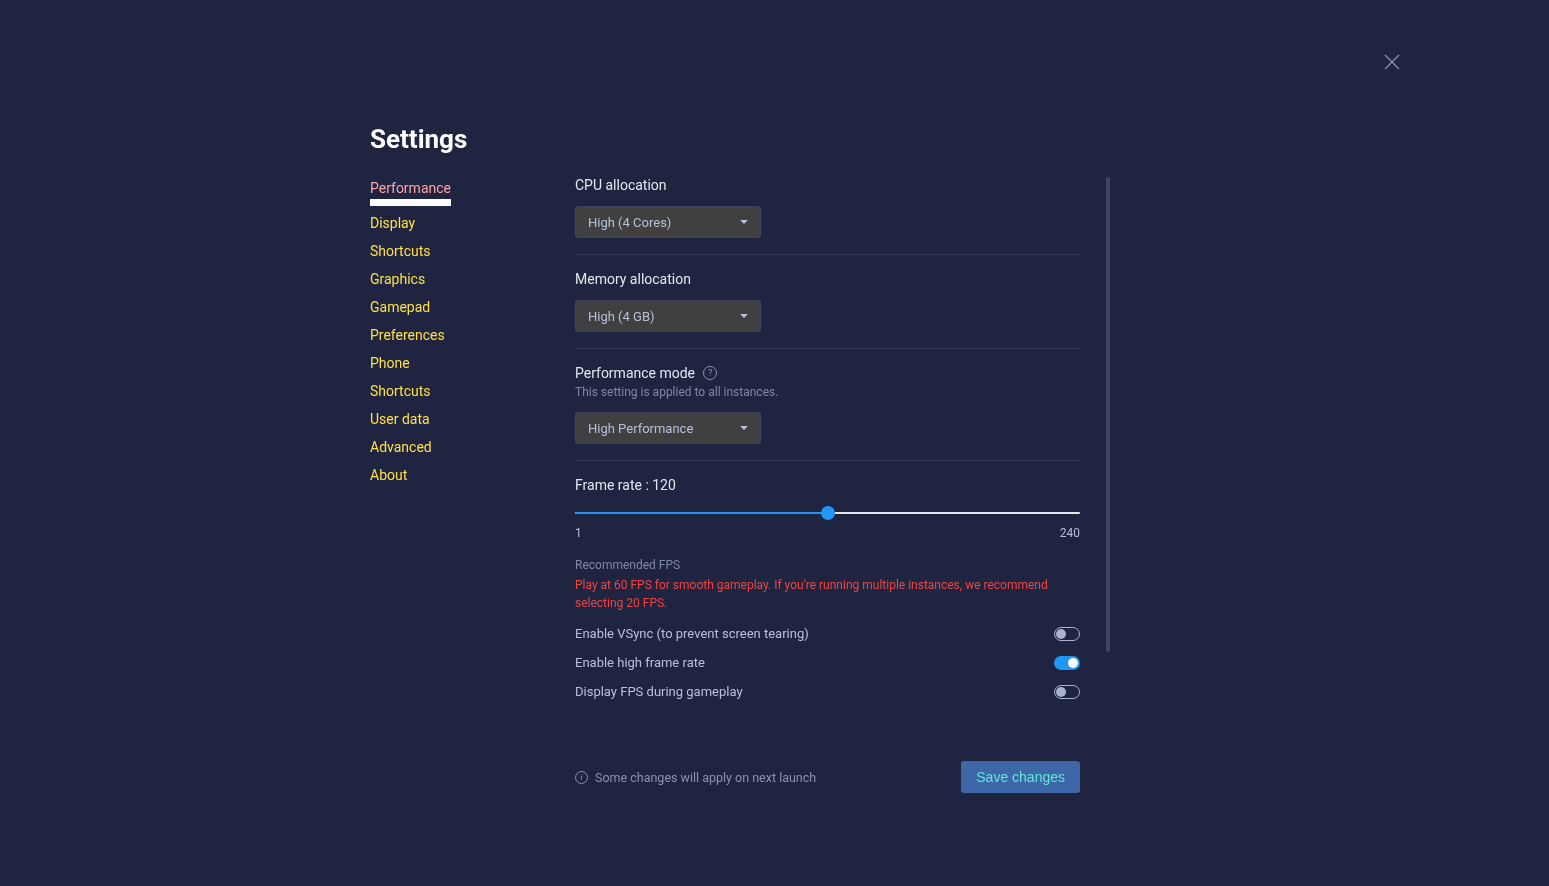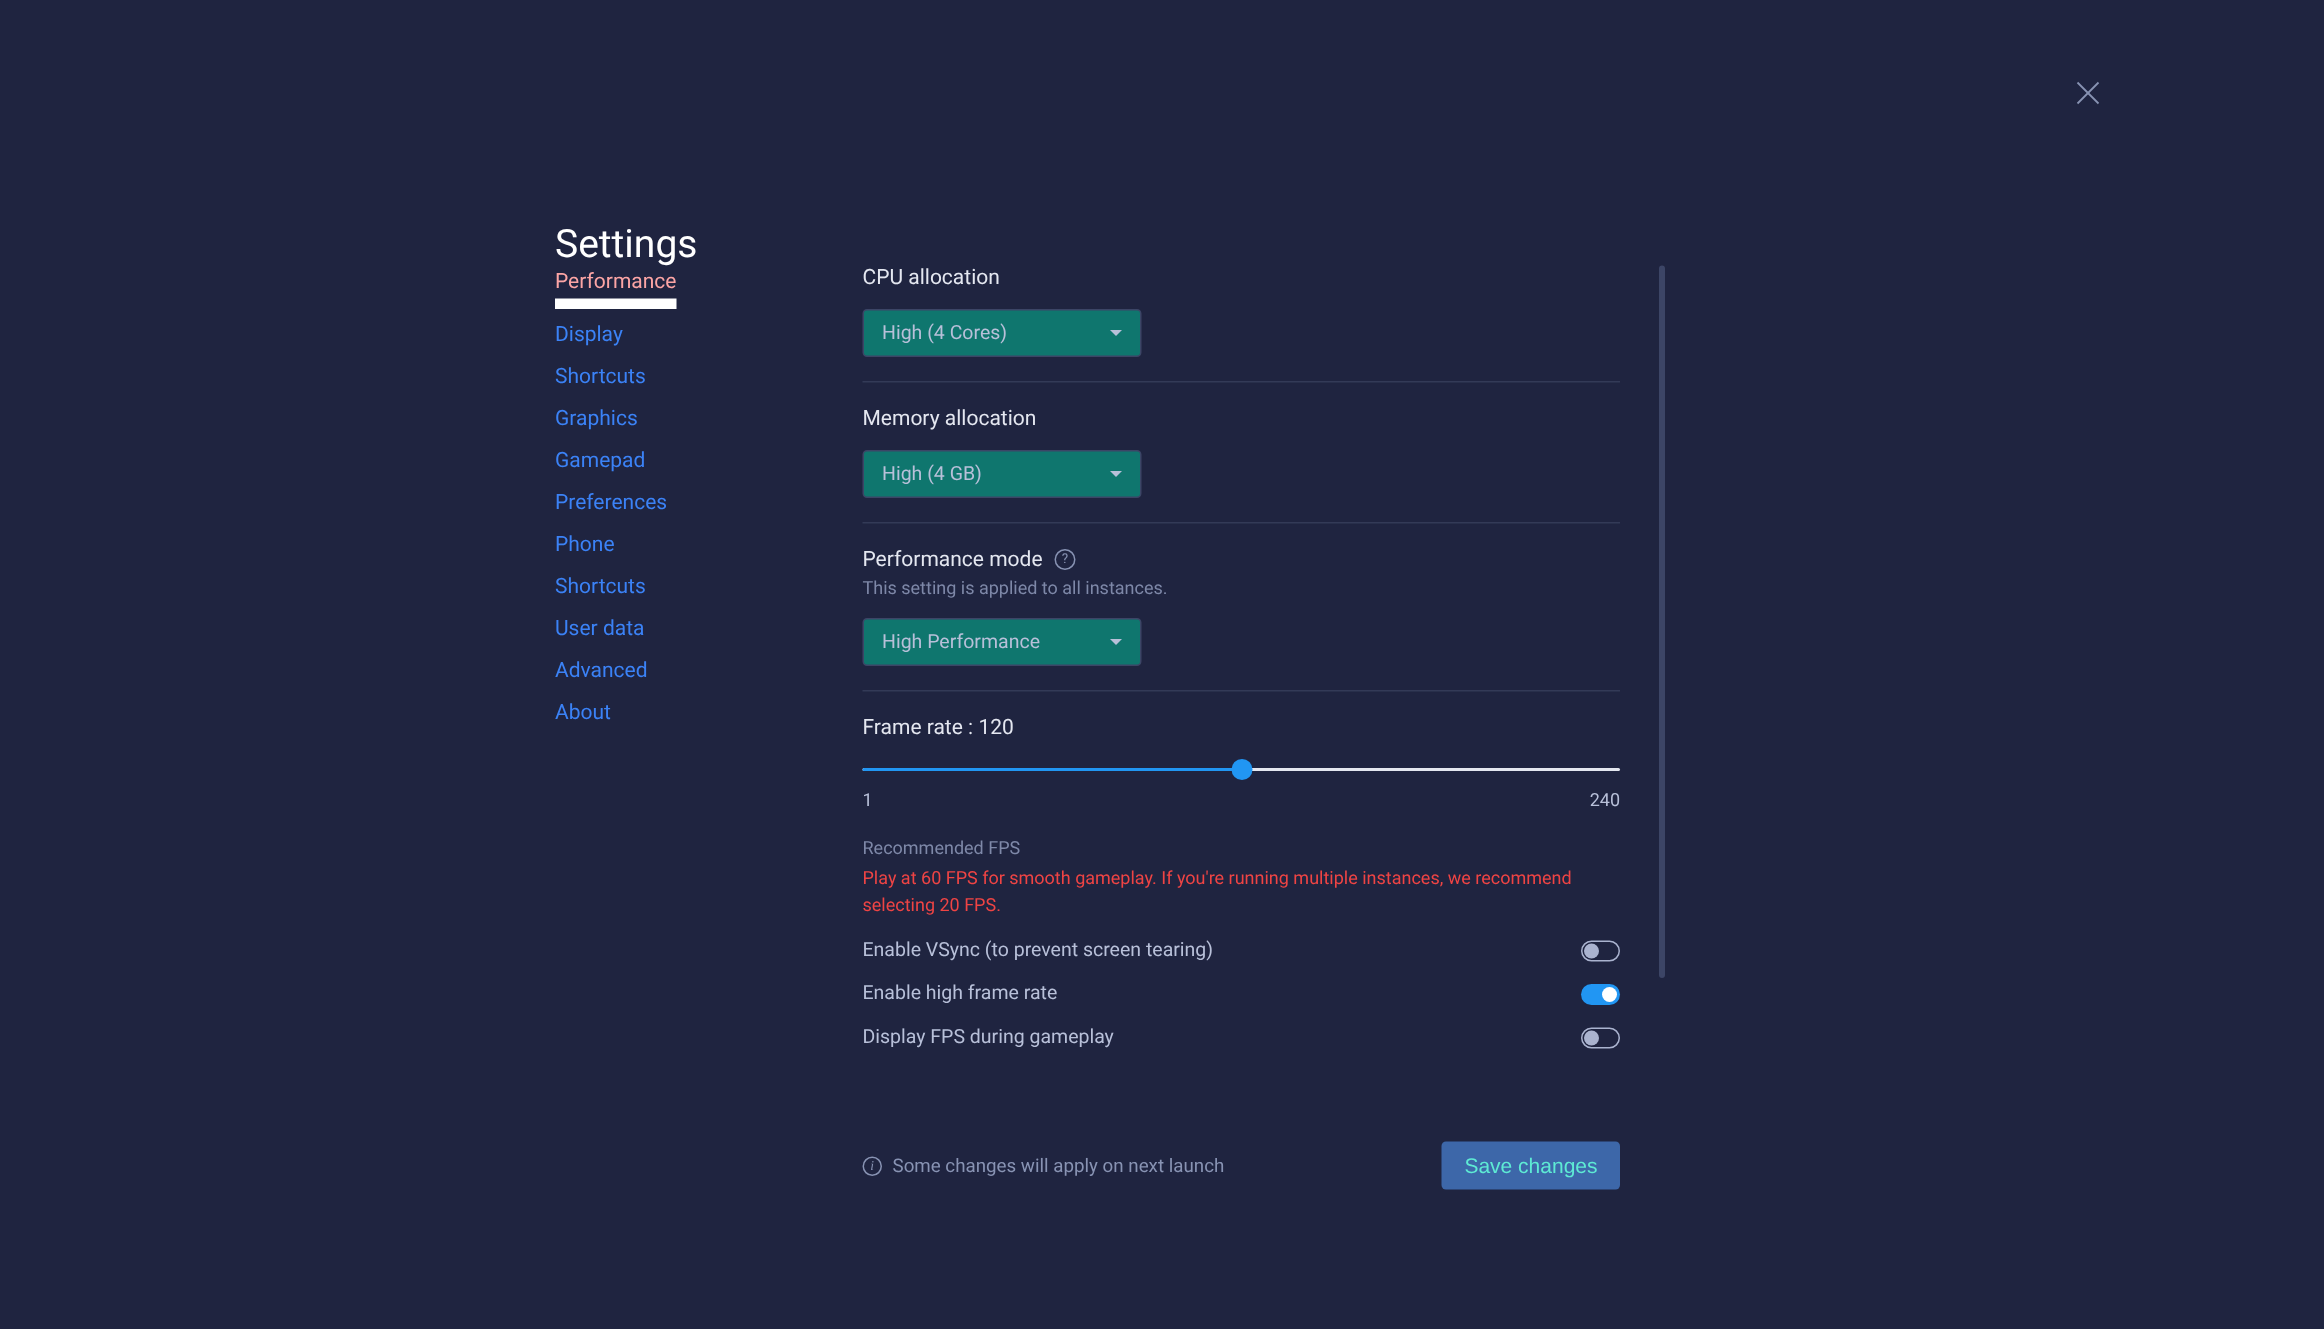--- a/index.html
+++ b/index.html
@@ -27,33 +27,32 @@
   .container {
     display: flex;
     padding-top: 120px;
     padding-left: 370px;
   }
   .title {
     position: absolute;
     top: 124px;
     left: 370px;
     font-size: 26px;
-    font-weight: 400;
+    font-weight: 700;
     color: #ffffff;
-    margin-top: 24px;
   }
   .sidebar {
     width: 200px;
     padding-top: 60px;
     display: flex;
     flex-direction: column;
     gap: 9px;
   }
   .sidebar-item {
-    color: #3b82f6;
+    color: #fde047;
     font-size: 14px;
     cursor: pointer;
     padding-bottom: 3px;
     align-self: flex-start;
   }
   .sidebar-item.active {
     color: #fca5a5;
     border-bottom: 7px solid #ffffff;
   }
   .content {
@@ -99,21 +98,21 @@
     border-radius: 50%;
     display: inline-flex;
     align-items: center;
     justify-content: center;
     font-size: 9px;
     color: #8893b3;
   }
   .select {
     width: 186px;
     height: 32px;
-    background: #0f766e;
+    background: #404040;
     border: 1px solid #3c4566;
     border-radius: 3px;
     display: flex;
     align-items: center;
     justify-content: space-between;
     padding: 0 12px;
     cursor: pointer;
     font-size: 13px;
     color: #b8c0d9;
   }

